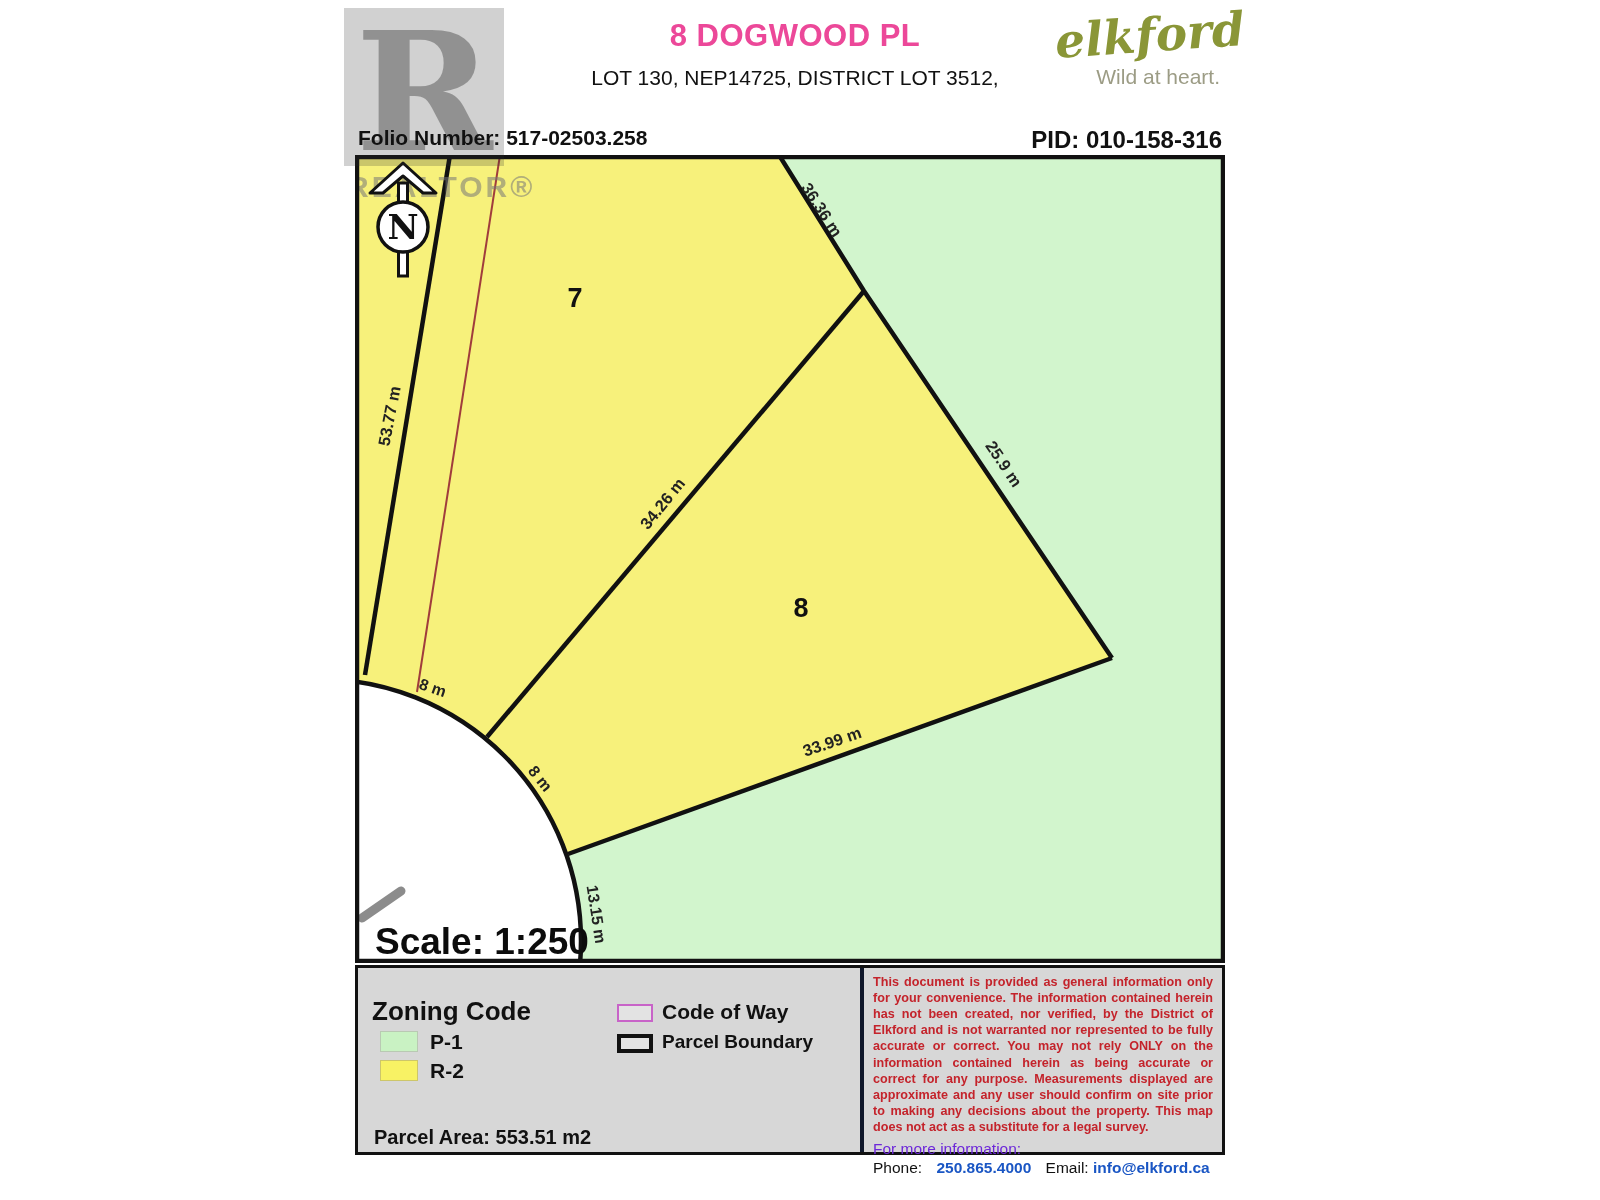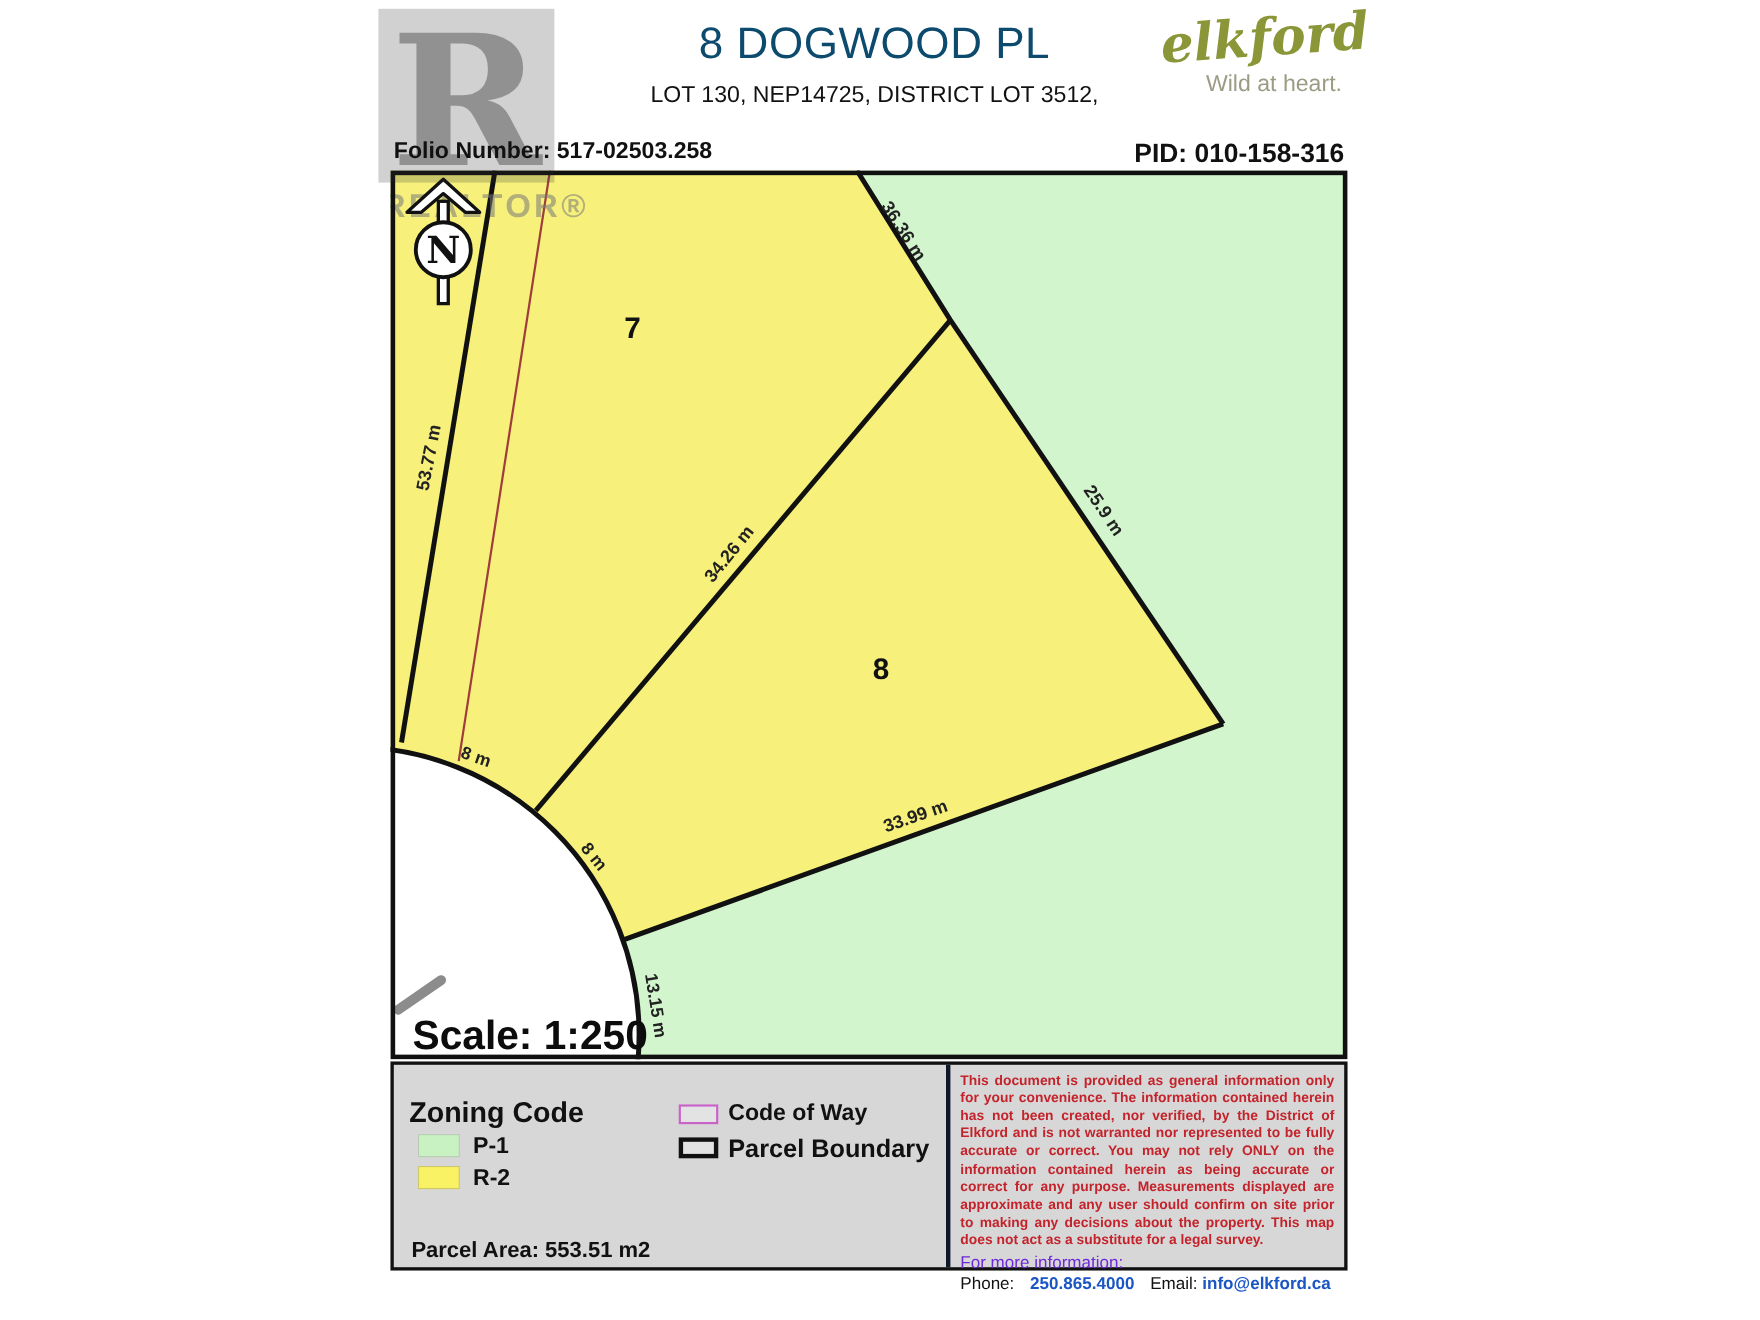--- a/index.html
+++ b/index.html
@@ -8,21 +8,21 @@
 
   
   #realtor-square{position:absolute;left:344px;top:8px;width:160px;height:158px;
     background:rgba(45,45,45,0.22);z-index:2;display:flex;align-items:center;justify-content:center;overflow:hidden;}
   #realtor-square .r{font-family:"DejaVu Serif", serif;font-weight:bold;font-size:165px;line-height:1;
     color:rgba(25,25,25,0.35);margin-top:10px;}
   #prop-lines{position:absolute;left:358px;top:16px;z-index:3;font-weight:bold;font-size:40px;line-height:1.2;}
   #prop-lines .l1{color:#8e9c3c;}
   #prop-lines .l2{color:#7d8d34;}
   #title-block{position:absolute;left:560px;top:18px;width:470px;text-align:center;z-index:3;}
-  #map-title{font-size:40px;font-weight:normal;color:#0c4a6e;letter-spacing:.5px;}
+  #map-title{font-size:31px;font-weight:bold;color:#ec4899;letter-spacing:.5px;}
   #map-subtitle{font-size:21px;margin-top:12px;color:#111;}
   #brand{position:absolute;left:1055px;top:8px;width:175px;z-index:3;}
   #brand-name{font-family:"DejaVu Serif", serif;font-style:italic;font-weight:bold;font-size:47px;
     color:#8a9637;transform:rotate(-4deg);text-align:center;}
   #brand-tagline{font-size:21px;color:#9c9c85;text-align:right;padding-right:10px;margin-top:2px;}
   #folio{position:absolute;left:358px;top:126px;font-weight:bold;font-size:21px;z-index:3;}
   #pid{position:absolute;right:378px;top:126px;font-weight:bold;font-size:24px;z-index:3;}
 
   
   #map-wrap{position:absolute;left:355px;top:155px;width:870px;height:808px;z-index:1;}
@@ -32,21 +32,21 @@
     border:3px solid #111;box-sizing:border-box;z-index:1;}
   #zoning-title{position:absolute;left:14px;top:28px;font-weight:bold;font-size:26px;}
   .swatch{position:absolute;box-sizing:border-box;}
   #sw-p1{left:22px;top:63px;width:38px;height:21px;border:1px solid #b9c9b3;}
   #sw-r2{left:22px;top:92px;width:38px;height:21px;border:1px solid #cdc66a;}
   #lbl-p1{position:absolute;left:72px;top:62px;font-weight:bold;font-size:21px;}
   #lbl-r2{position:absolute;left:72px;top:91px;font-weight:bold;font-size:21px;}
   #sw-row{left:259px;top:36px;width:36px;height:18px;border:2px solid #c863c8;background:#e3e3e3;}
   #sw-pb{left:259px;top:66px;width:36px;height:19px;border:4px solid #111;background:#e3e3e3;}
   #lbl-row{position:absolute;left:304px;top:32px;font-weight:bold;font-size:21px;}
-  #lbl-pb{position:absolute;left:304px;top:63px;font-weight:bold;font-size:23px;}
+  #lbl-pb{position:absolute;left:304px;top:63px;font-weight:bold;font-size:19px;}
   #parcel-area{position:absolute;left:16px;top:158px;font-weight:bold;font-size:20px;}
 
   #disclaimer-panel{position:absolute;right:0;top:0;bottom:0;width:362px;border-left:4px solid #0f172a;
     box-sizing:border-box;padding:6px 9px 3px 9px;}
   #disclaimer-text{color:#c4232b;font-weight:bold;font-size:12.6px;line-height:1.28;text-align:justify;}
   #more-info{font-size:15.5px;color:#6d28d9;margin-top:5px;}
   #contact-row{font-size:15.5px;color:#111;margin-top:1px;white-space:nowrap;}
   .blue{color:#1a56c4;font-weight:bold;}
   #contact-row .gap{display:inline-block;width:10px;}
 </style>

